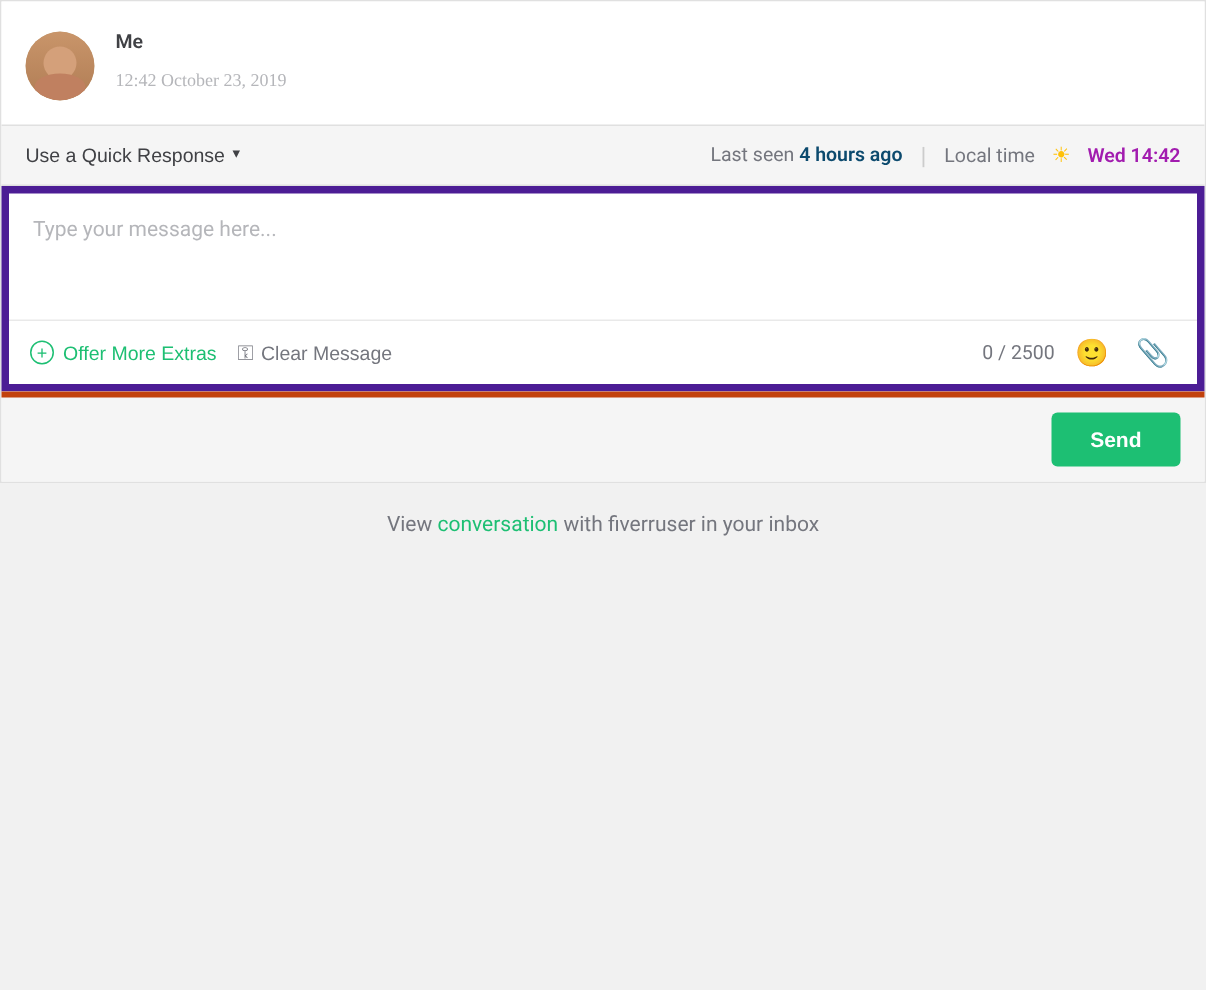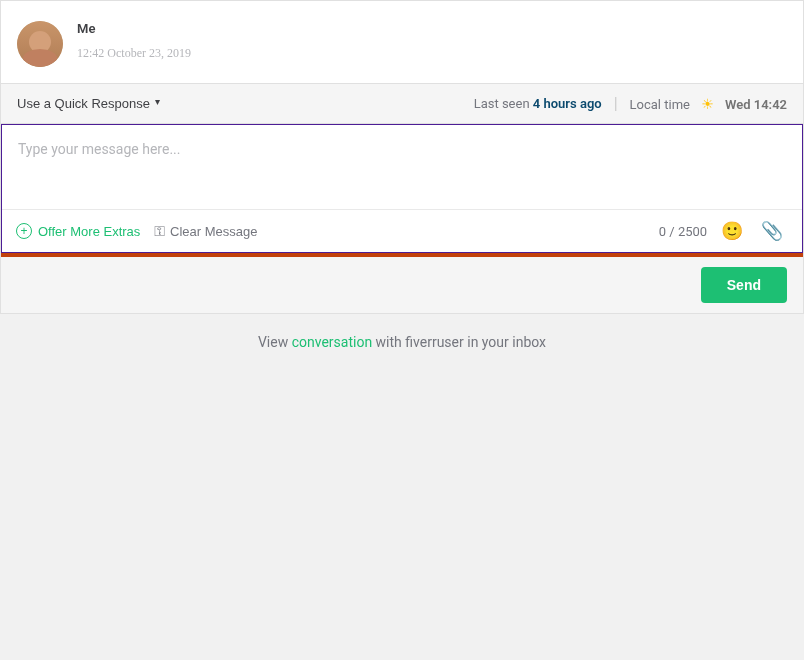--- a/index.html
+++ b/index.html
@@ -147,21 +147,21 @@
     }
 
     .local-time {
       display: flex;
       align-items: flex-end;
       gap: 4px;
       color: #74767e;
     }
 
     .local-time strong {
-      color: #737373;
+      color: #a21caf;
       font-weight: 600;
     }
 
     .sun-icon {
       color: #ffc107;
       font-size: 14px;
     }
 
     .compose-textarea {
       width: 100%;
@@ -280,21 +280,21 @@
       font-size: 14px;
       color: #74767e;
     }
 
     .footer-area a {
       color: #1dbf73;
       text-decoration: none;
     }
 
     .compose-wrapper {
-      border: 1px solid #4c1d95;
+      border: 5px solid #4c1d95;
       margin: 0;
     }
   </style>
 </head>
 <body>
 
 <div class="chat-container">
 
   <div class="message-area">
     <div class="message-row">

